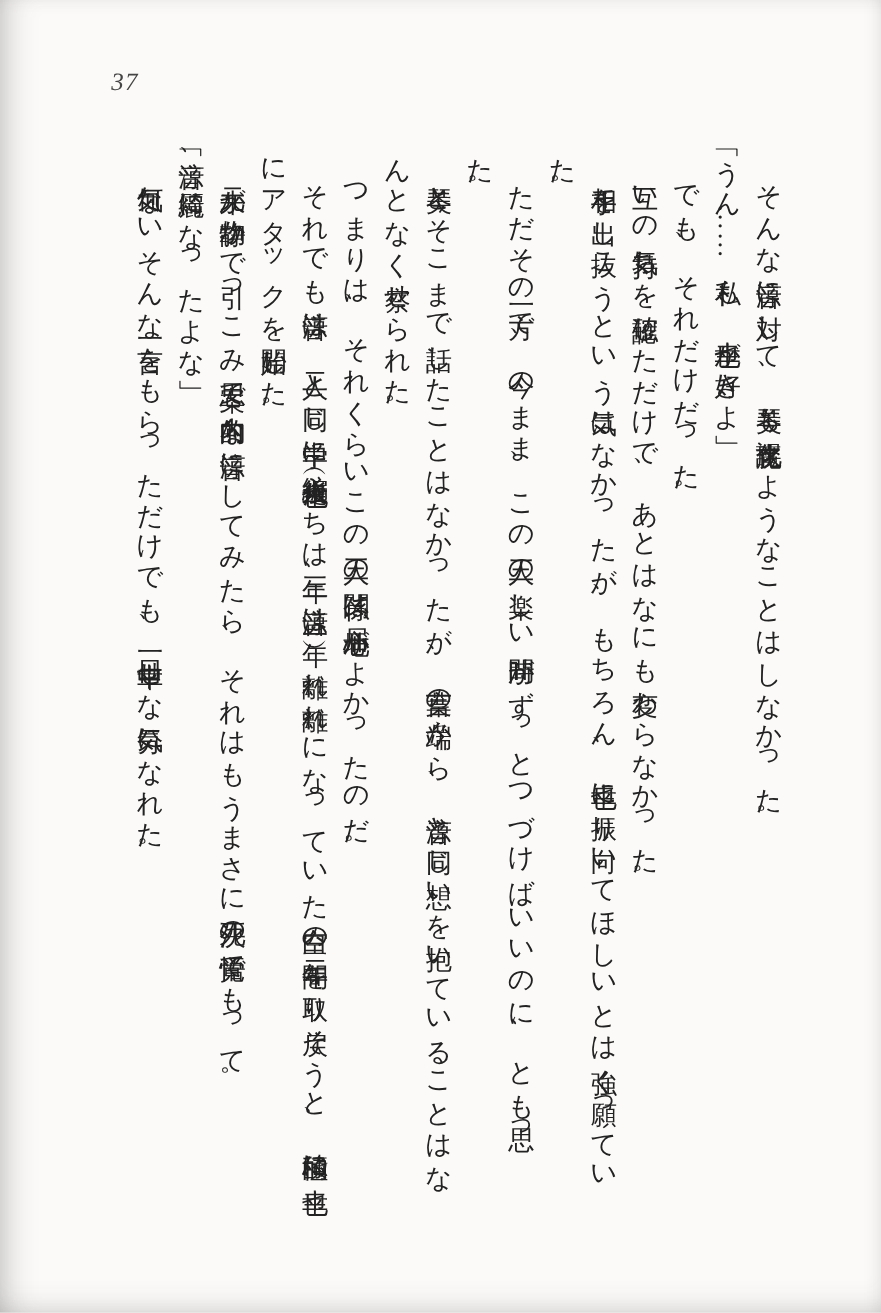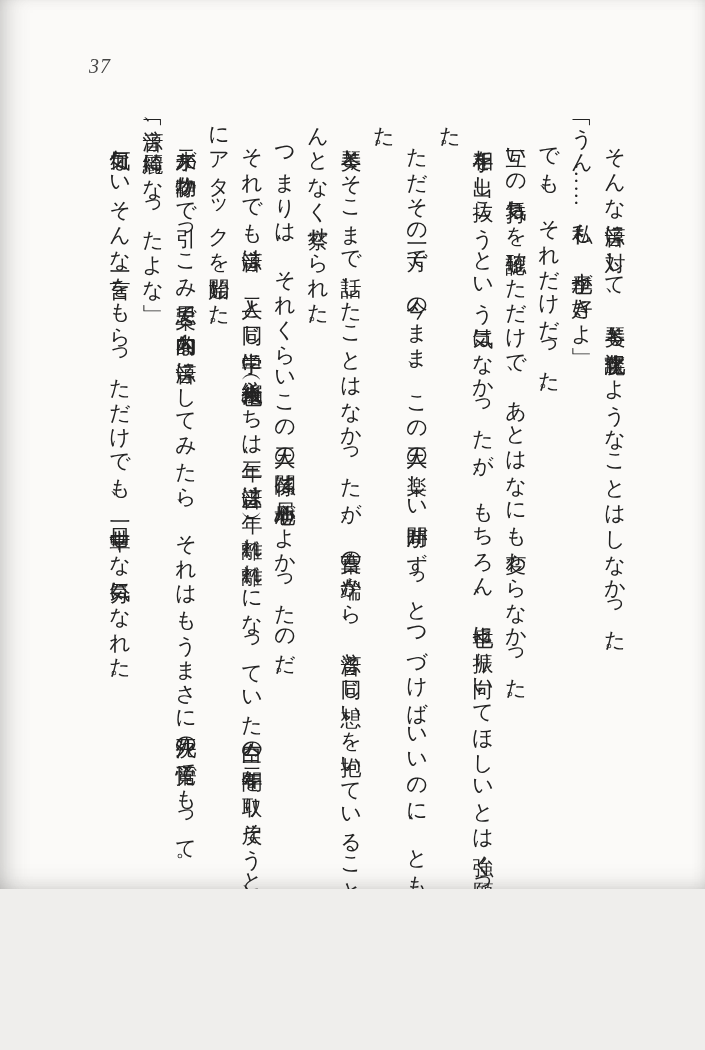--- a/index.html
+++ b/index.html
@@ -5,21 +5,21 @@
   html, body {
     margin: 0;
     padding: 0;
     width: 705px;
     height: 1050px;
     background: #efeeec;
   }
   .page {
     position: relative;
     width: 705px;
-    height: 889px;
+    height: 1050px;
     background: #fbfaf8;
     overflow: hidden;
     font-family: "Liberation Serif", "DejaVu Serif", serif;
     box-shadow:
       inset 20px 0 26px -18px rgba(70,70,70,0.35),
       inset -12px 0 16px -14px rgba(70,70,70,0.18),
       inset 0 -18px 26px -20px rgba(70,70,70,0.28),
       inset 0 12px 16px -16px rgba(70,70,70,0.10);
   }
   .page-number {

